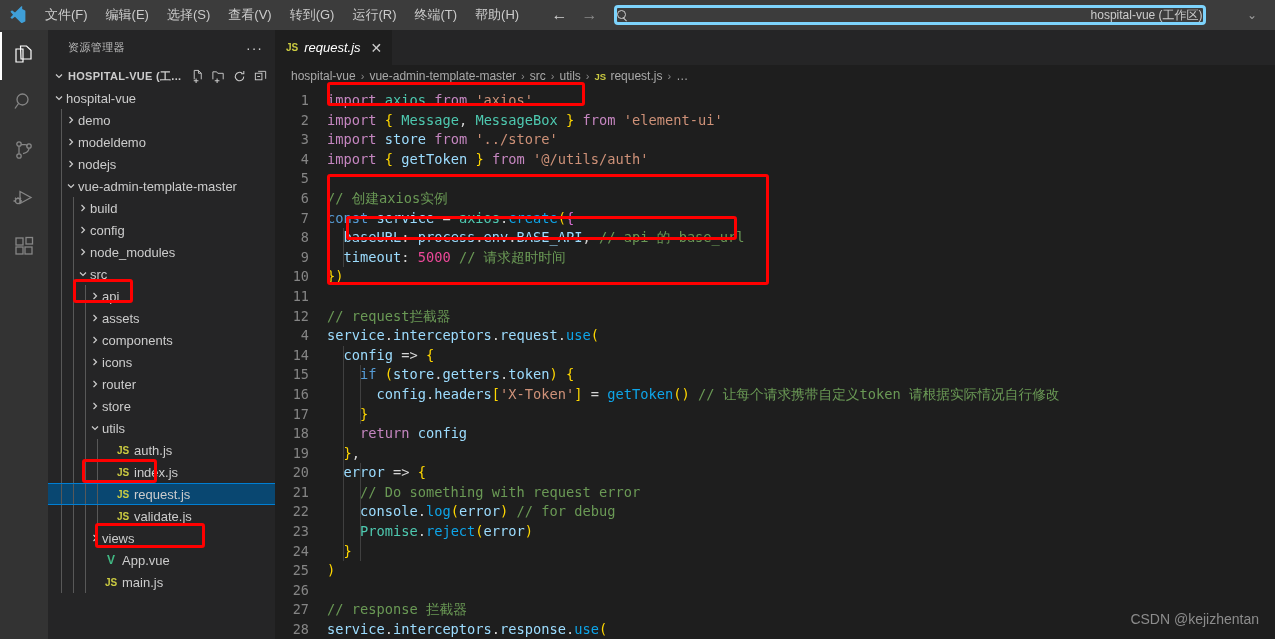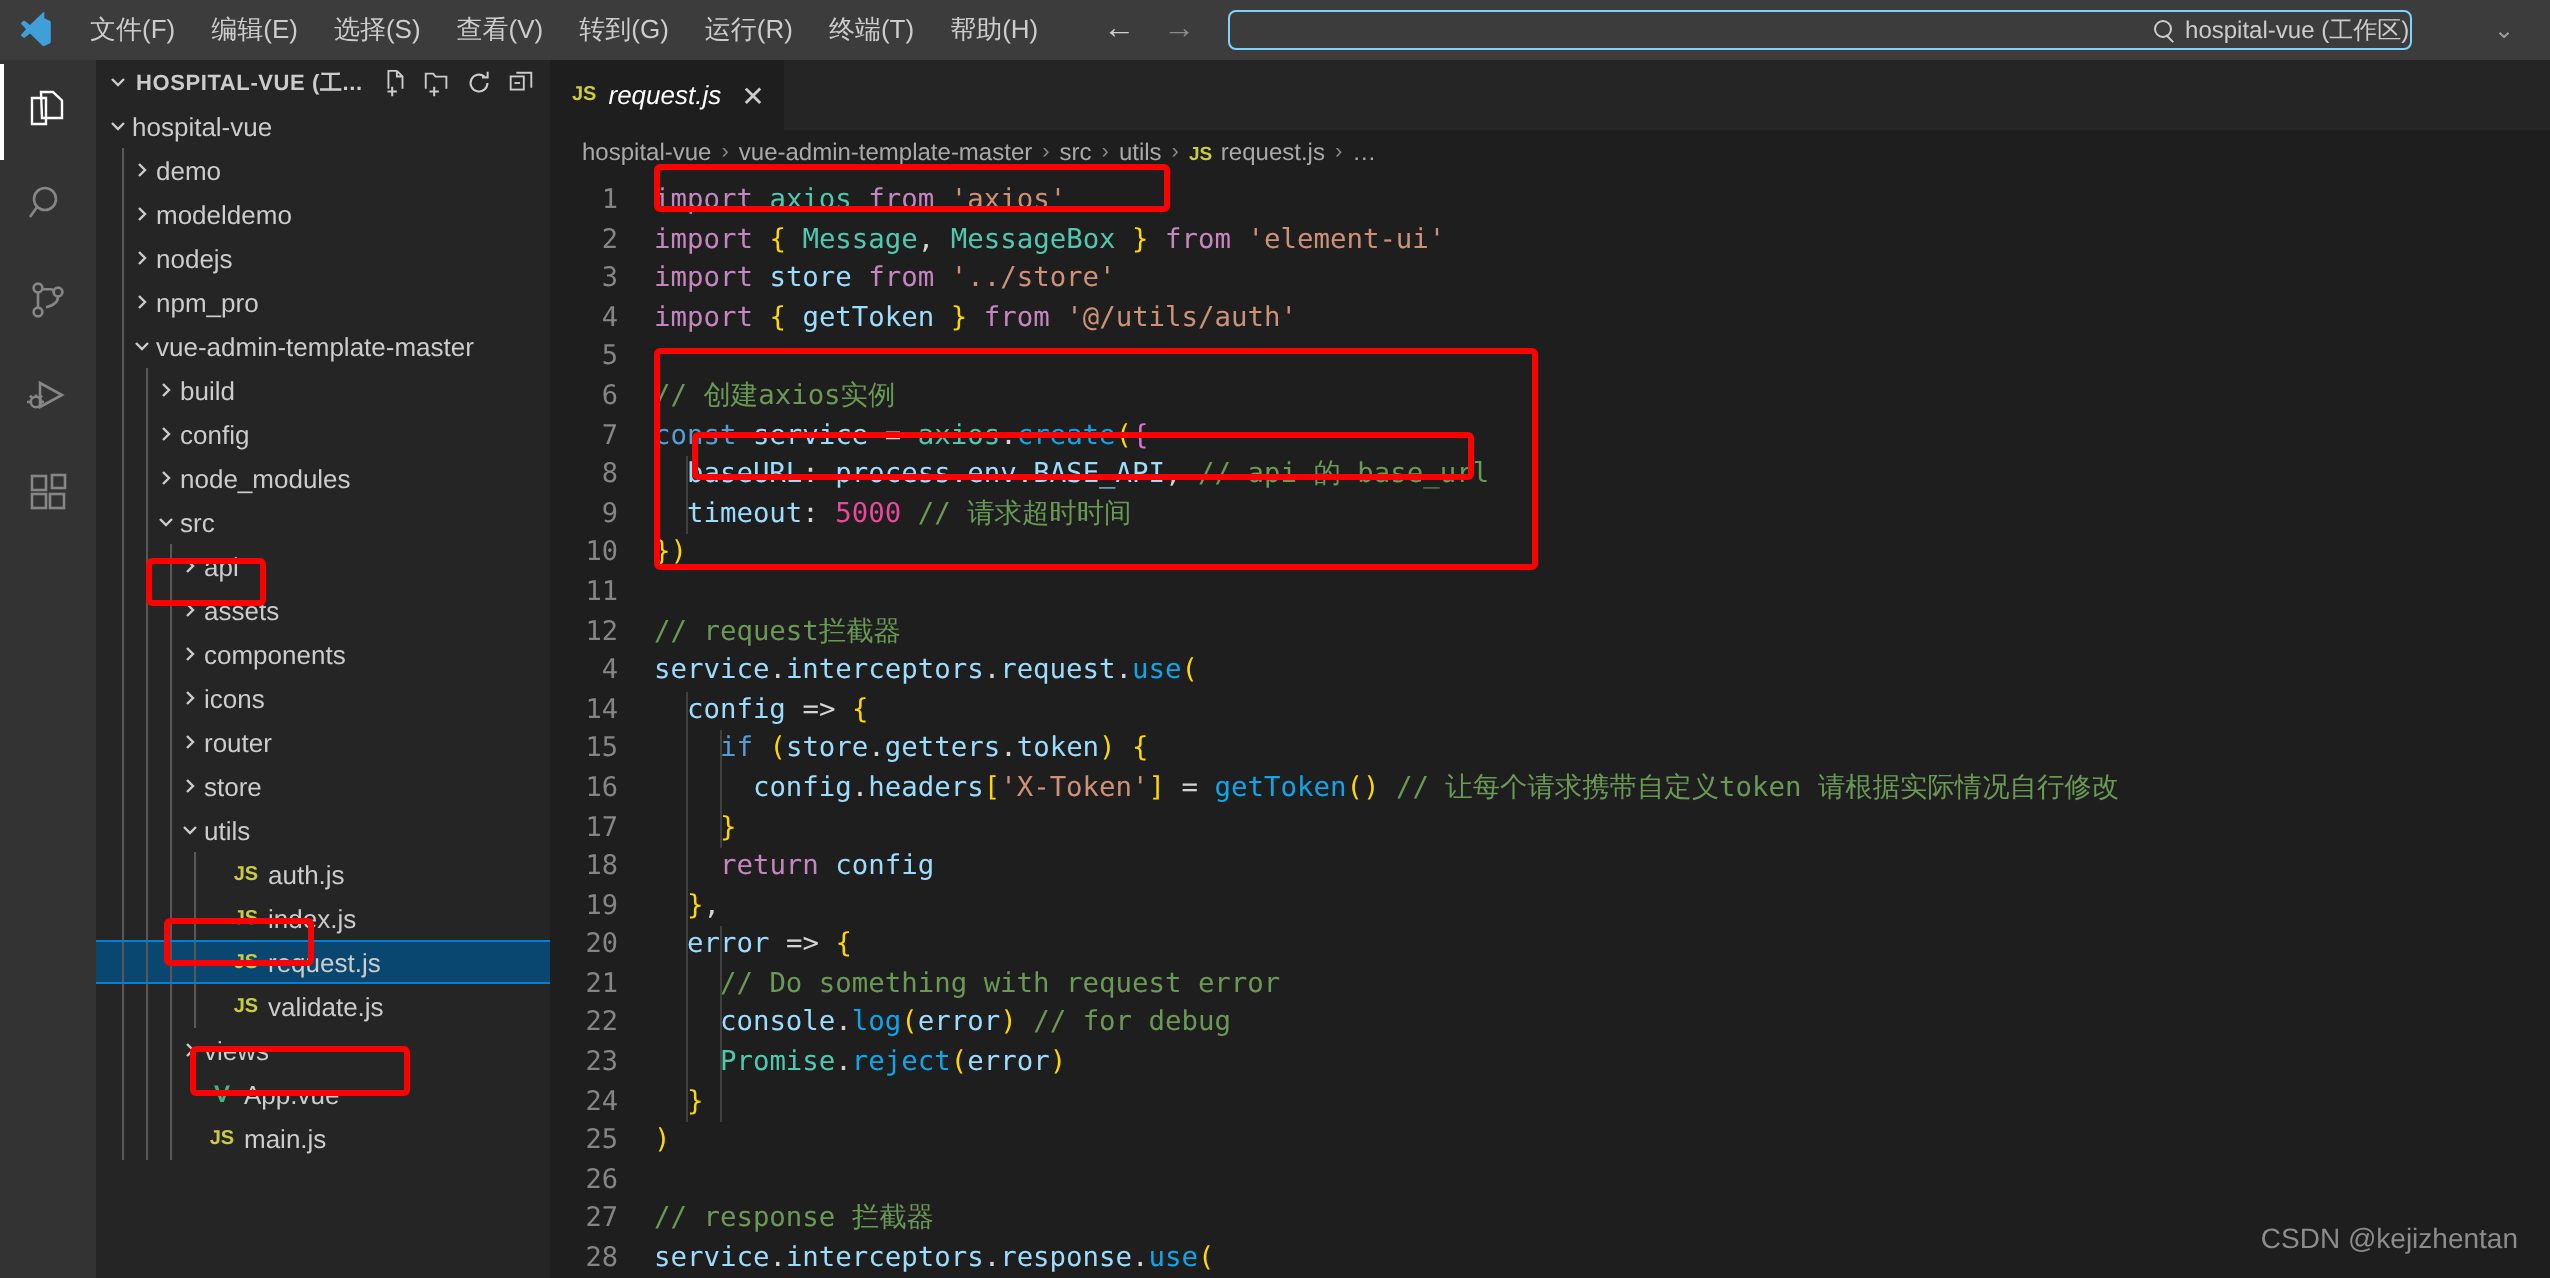--- a/index.html
+++ b/index.html
@@ -28,22 +28,22 @@
     padding: 0 9px; height: 30px; line-height: 30px;
     font-size: 13px; color: #cccccc; white-space: nowrap; cursor: default;
   }
   .tb-center { flex: 1; display: flex; align-items: center; justify-content: center; gap: 0px; }
   .nav-arrows { display: flex; align-items: center; gap: 14px; margin-right: 16px; }
   .nav-arrow { color: #cfcfcf; font-size: 16px; line-height: 1; cursor: default; }
   .nav-arrow.dim { color: #8a8a8a; }
   .qinput {
     width: 592px; height: 20px;
     background: #3c3c3c;
-    border: 1px solid #7dd3fc; border-radius: 4px;
-    display: flex; align-items: center; justify-content: flex-end;
+    border: 3px solid #7dd3fc; border-radius: 4px;
+    display: flex; align-items: center; justify-content: space-between;
     gap: 5px; color: #cccccc; font-size: 12px;
   }
   .qinput .mag { display: inline-block; width: 11px; height: 11px; position: relative; }
   .qinput .mag::before {
     content: ""; position: absolute; left: 0; top: 0;
     width: 7px; height: 7px; border: 1.2px solid #cccccc; border-radius: 50%;
   }
   .qinput .mag::after {
     content: ""; position: absolute; left: 6px; top: 7px;
     width: 5px; height: 1.2px; background: #cccccc; transform: rotate(45deg); transform-origin: left center;
@@ -248,20 +248,24 @@
             <rect x="4" y="13" width="7" height="7"></rect>
               <rect x="13" y="13" width="7" height="7"></rect>
             <rect x="4" y="4" width="7" height="7"></rect>
               <rect x="14" y="3.5" width="6.5" height="6.5"></rect>
           </svg>
         </span>
       </div>
     </div>
 
     <div class="sidebar">
+      <div class="sb-title">
+        <span>资源管理器</span>
+        <span class="sb-dots">···</span>
+      </div>
 
       <div class="folder-header">
         <span class="twisty">
           <svg viewBox="0 0 10 10" fill="none" stroke="#cccccc" stroke-width="1.2">
               <path d="M2 3.5 5 6.5 8 3.5"></path>
             </svg>
         </span>
         <span class="fh-label">HOSPITAL-VUE (工...</span>
         <span class="fh-actions">
           <span class="ic">
@@ -324,30 +328,20 @@
           </div>
           <div class="row">
             <span class="guide" style="left:13px"></span>
             <span style="display:inline-block;width:16px"></span>
             <span class="twisty">
               <svg viewBox="0 0 10 10" fill="none" stroke="#cccccc" stroke-width="1.2">
                 <path d="M3.5 2 6.5 5 3.5 8"></path>
               </svg>
             </span>
             <span class="rowlabel">nodejs</span>
-          </div>
-          <div class="row">
-            <span class="guide" style="left:13px"></span>
-            <span style="display:inline-block;width:16px"></span>
-            <span class="twisty">
-              <svg viewBox="0 0 10 10" fill="none" stroke="#cccccc" stroke-width="1.2">
-                <path d="M3.5 2 6.5 5 3.5 8"></path>
-              </svg>
-            </span>
-            <span class="rowlabel">npm_pro</span>
           </div>
           <div class="row">
             <span class="guide" style="left:13px"></span>
             <span style="display:inline-block;width:16px"></span>
             <span class="twisty">
               <svg viewBox="0 0 10 10" fill="none" stroke="#cccccc" stroke-width="1.2">
                 <path d="M2 3.5 5 6.5 8 3.5"></path>
               </svg>
             </span>
             <span class="rowlabel">vue-admin-template-master</span>

